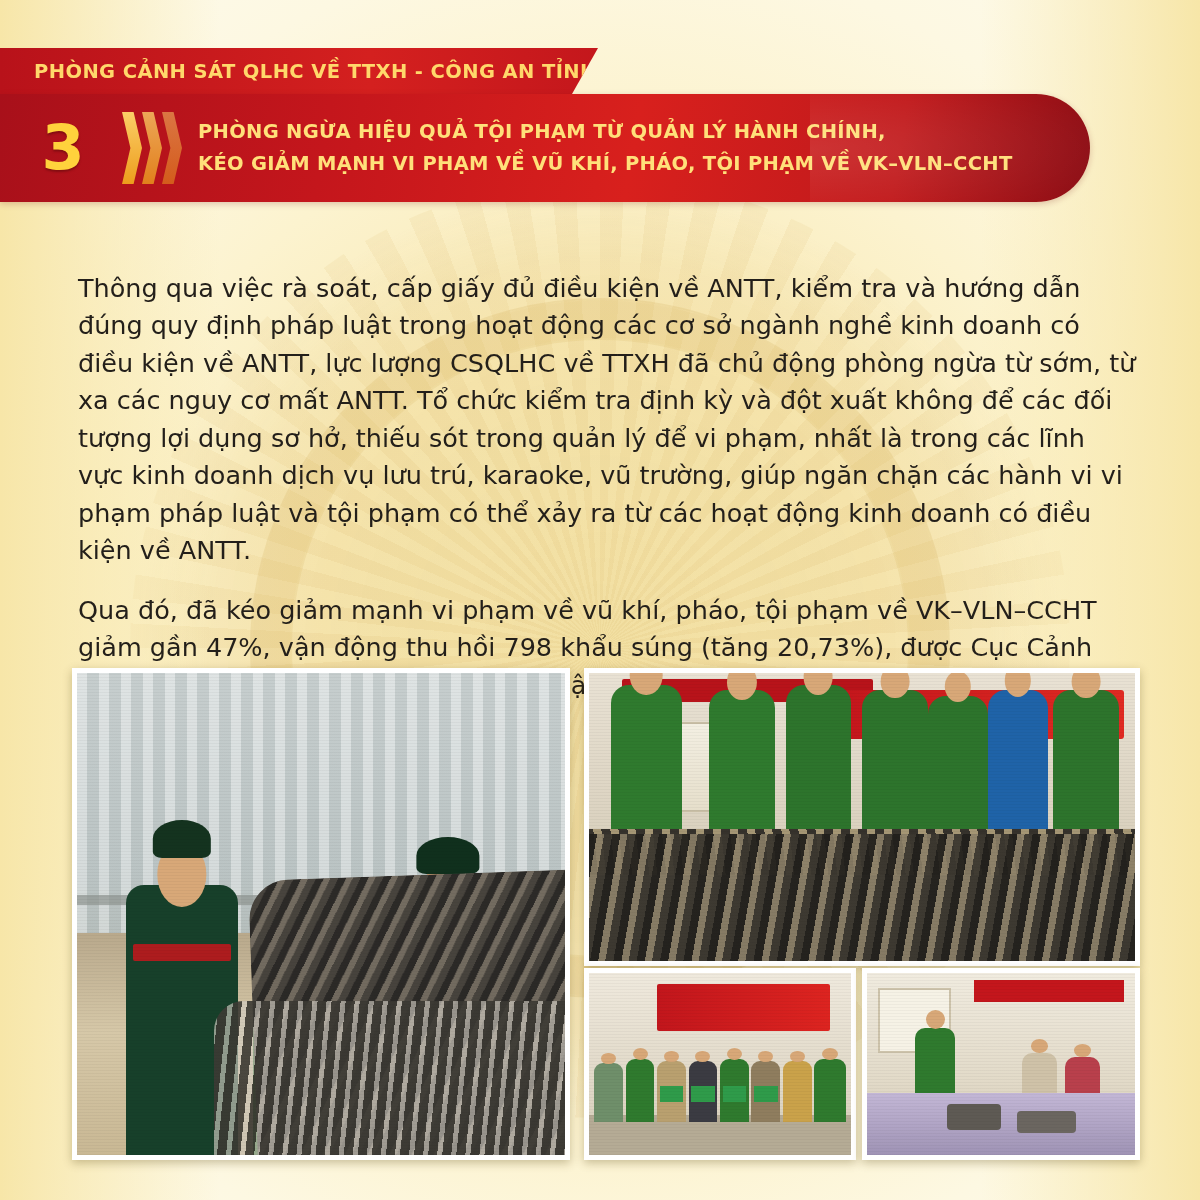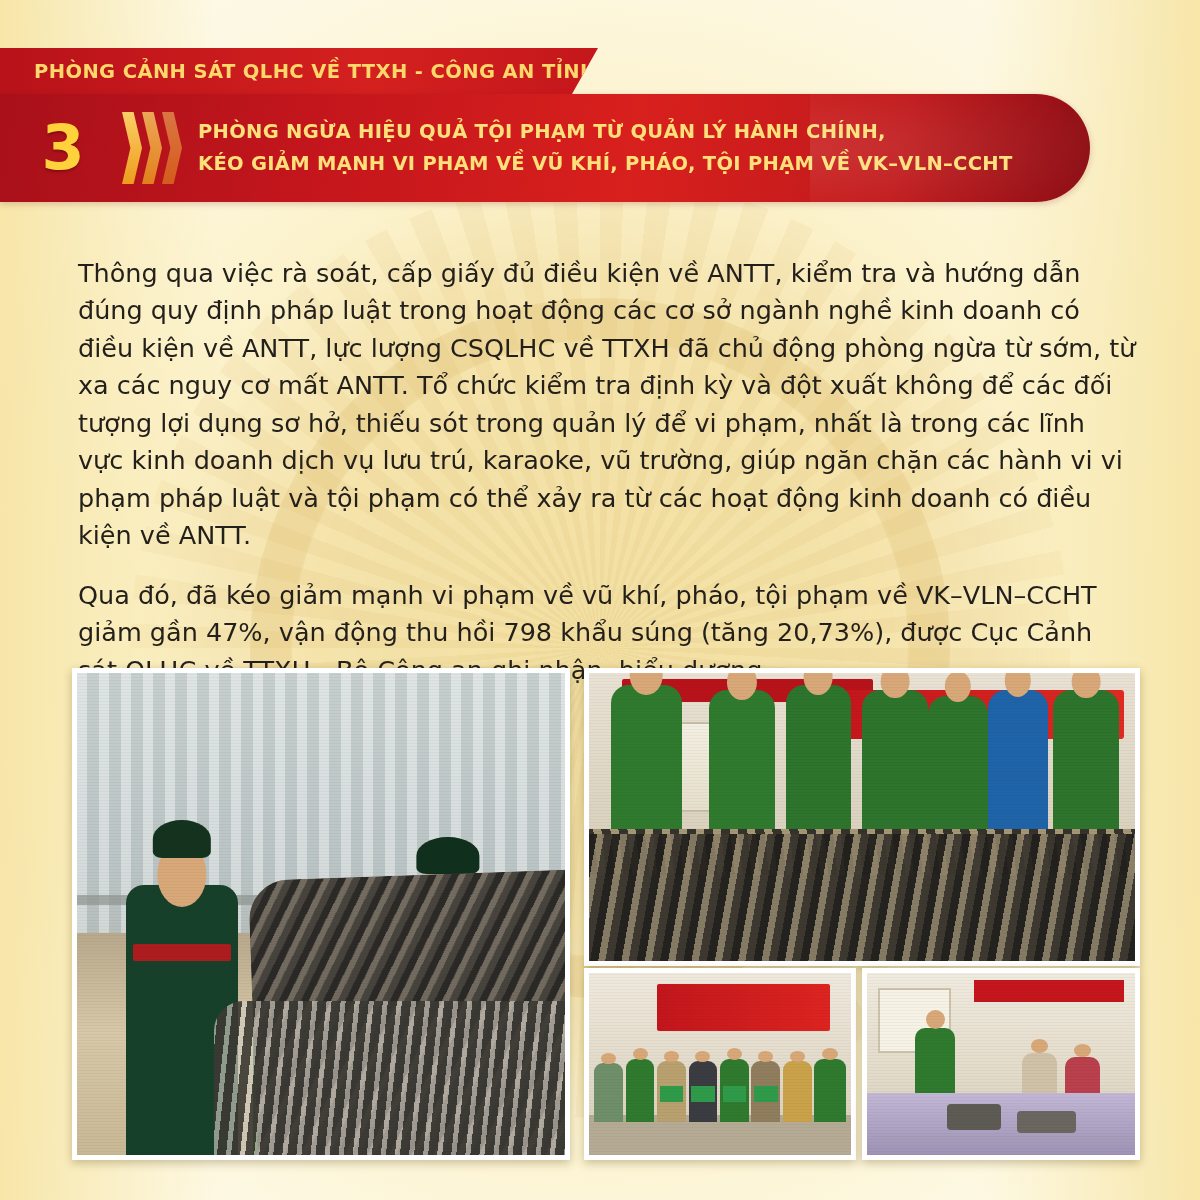--- a/index.html
+++ b/index.html
@@ -142,21 +142,21 @@
     letter-spacing: .3px;
     padding-right: 40px;
   }
   .header-titles div { white-space: nowrap; }
 
   
   .content {
     position: absolute;
     left: 78px;
     right: 62px;
-    top: 255px;
+    top: 270px;
   }
   .para {
     color: #231f1a;
     font-size: 25.5px;
     line-height: 1.47;
     margin: 0 0 22px 0;
     font-family: "DejaVu Sans", "Liberation Sans", sans-serif;
     text-align: left;
   }
   .para:last-child { margin-bottom: 0; }

